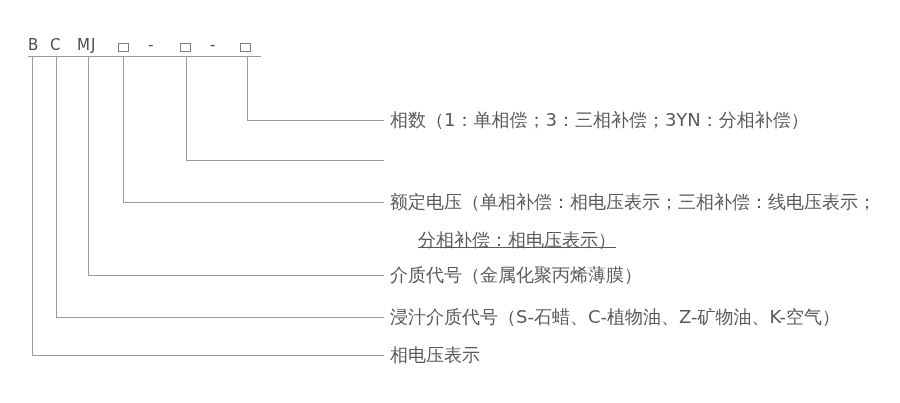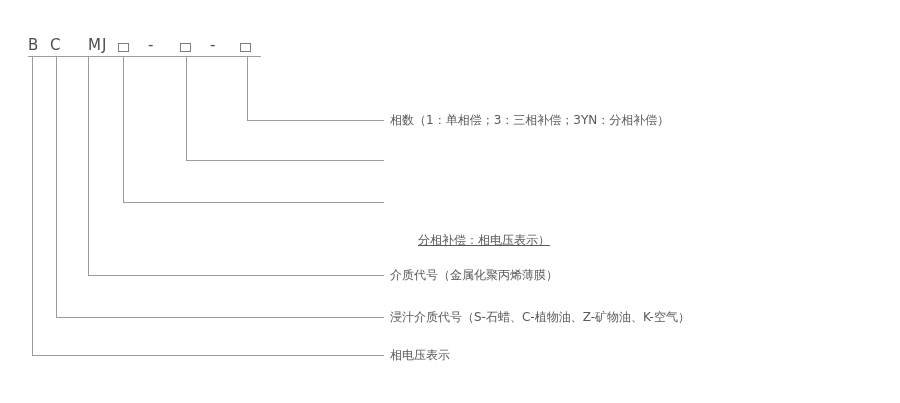--- a/index.html
+++ b/index.html
@@ -43,51 +43,52 @@
     border-top: 1px solid #9b9b9b;
   }
   .connector {
     position: absolute;
     border-left: 1px solid #9b9b9b;
     border-bottom: 1px solid #9b9b9b;
   }
   .label {
     position: absolute;
     left: 390px;
-    font-size: 12px;
+    font-size: 18px;
     line-height: 20px;
     color: #595959;
     white-space: nowrap;
   }
   .label-cont {
     left: 418px;
     text-decoration: underline;
   }
 </style>
 </head>
 <body>
 
 <div class="canvas">
 
   <span class="code-char" style="left:28px">B</span>
   <span class="code-char" style="left:50px">C</span>
-  <span class="code-char" style="left:88px">MJ</span>
+  <span class="code-char" style="left:77px">MJ</span>
   <div class="code-box" style="left:118px"></div>
   <span class="code-char" style="left:148px">-</span>
   <div class="code-box" style="left:180px"></div>
   <span class="code-char" style="left:210px">-</span>
   <div class="code-box" style="left:240px"></div>
   <div class="code-underline"></div>
 
   <div class="connector" style="left:247px; top:57px; width:136px; height:63px;"></div>
   <div class="connector" style="left:186px; top:57px; width:197px; height:103px;"></div>
   <div class="connector" style="left:123px; top:57px; width:260px; height:145px;"></div>
   <div class="connector" style="left:88px;  top:57px; width:295px; height:218px;"></div>
   <div class="connector" style="left:56px;  top:57px; width:327px; height:260px;"></div>
   <div class="connector" style="left:32px;  top:57px; width:351px; height:298px;"></div>
 
   <div class="label" style="top:110px">相数（1：单相偿；3：三相补偿；3YN：分相补偿）</div>
+  <div class="label" style="top:192px">额定电压（单相补偿：相电压表示；三相补偿：线电压表示；</div>
   <div class="label label-cont" style="top:230px">分相补偿：相电压表示）</div>
   <div class="label" style="top:307px">浸汁介质代号（S-石蜡、C-植物油、Z-矿物油、K-空气）</div>
   <div class="label" style="top:265px">介质代号（金属化聚丙烯薄膜）</div>
   <div class="label" style="top:345px">相电压表示</div>
 
 </div>
 
 </body></html>

